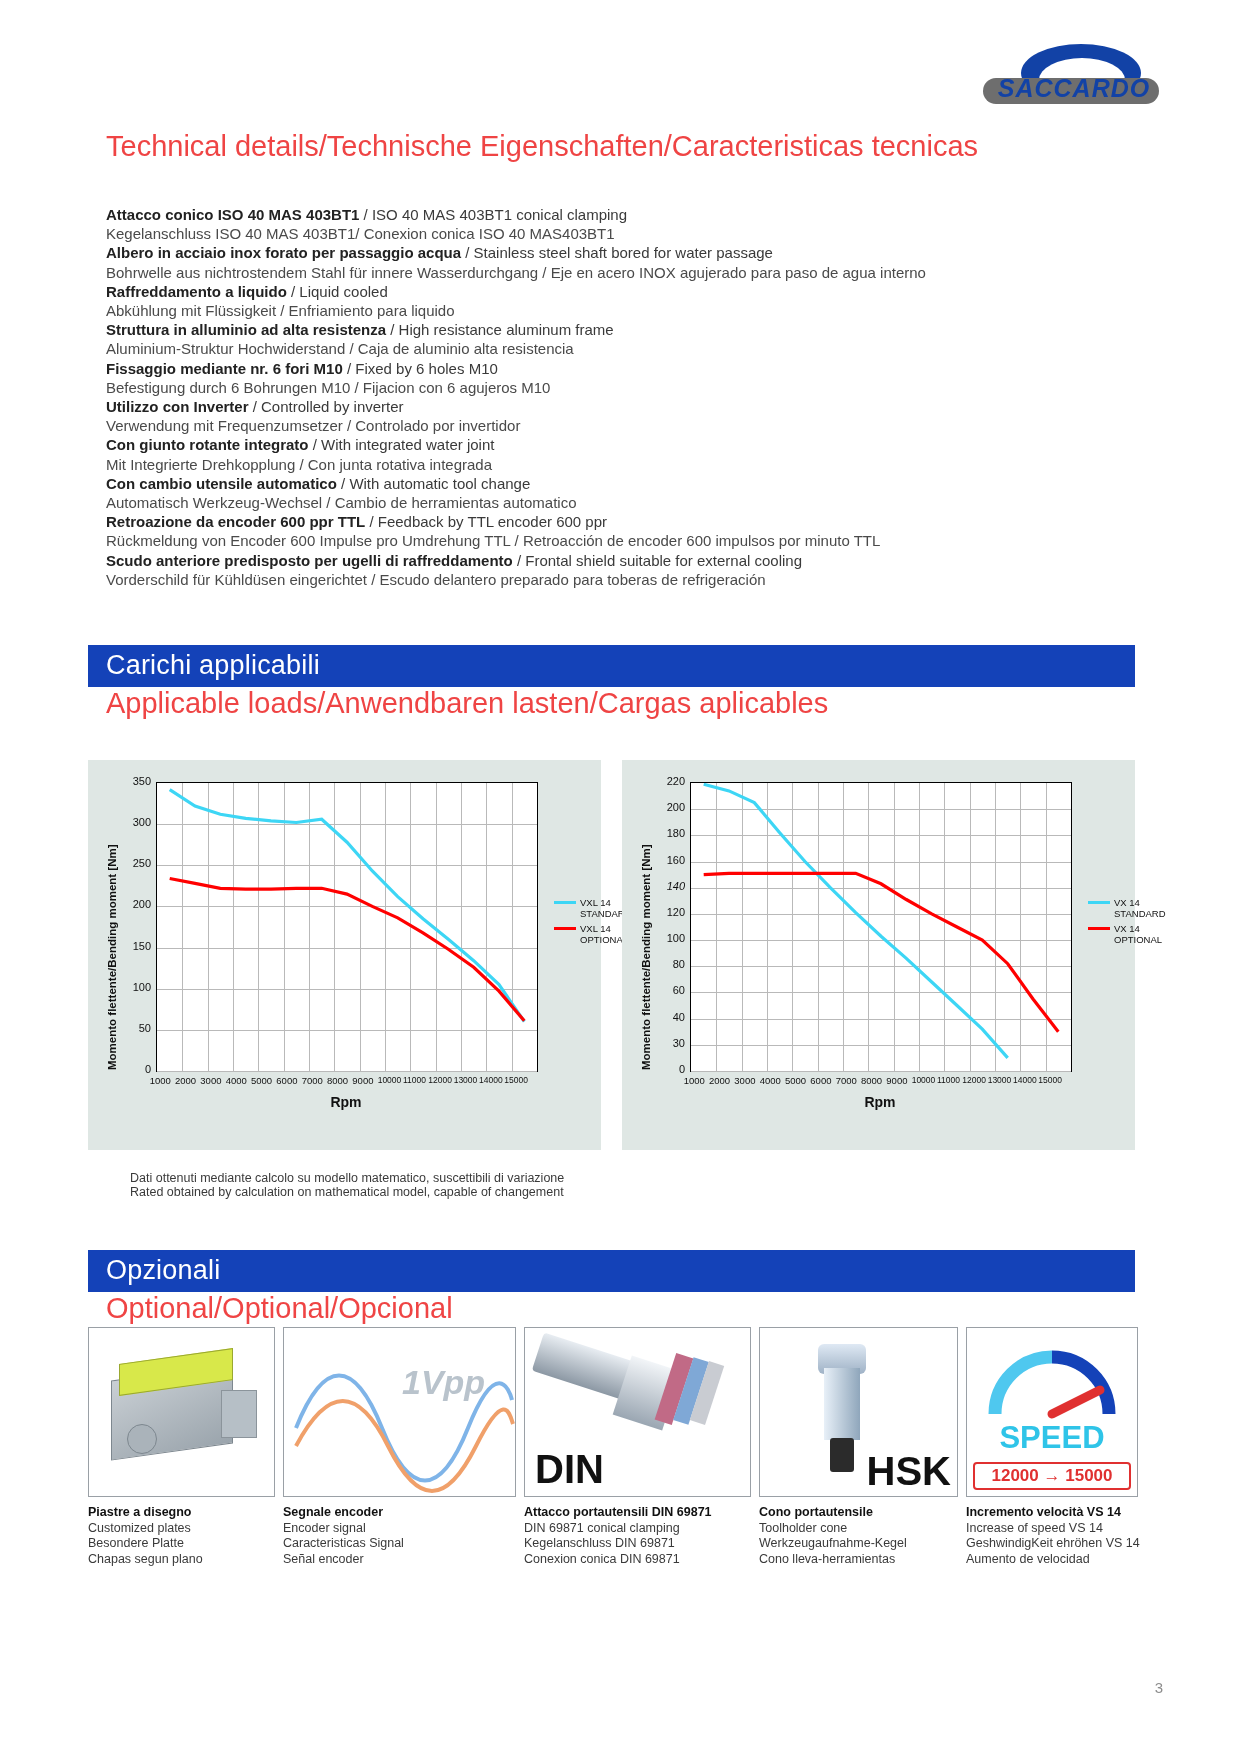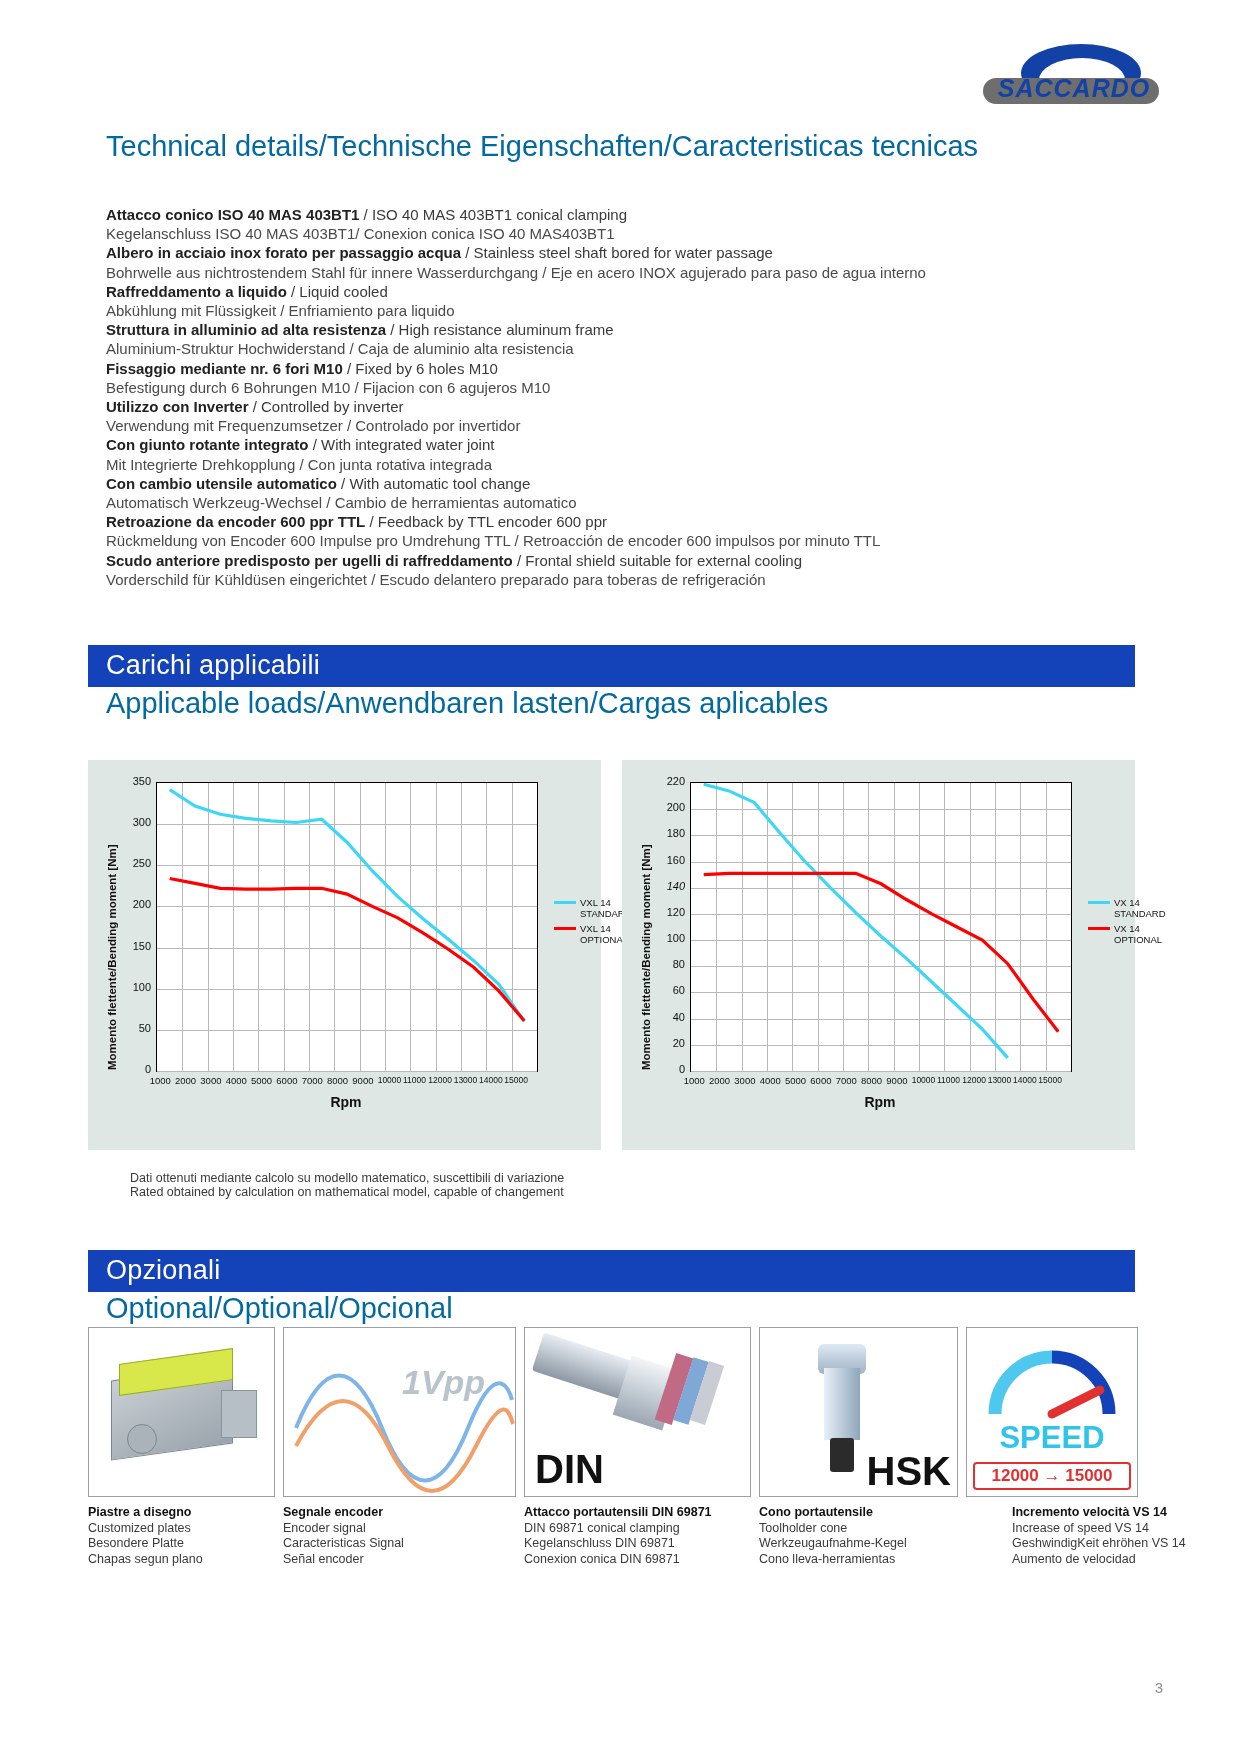--- a/index.html
+++ b/index.html
@@ -15,21 +15,21 @@
   .logo .ell{position:absolute;left:48px;top:4px;width:120px;height:58px;border-radius:50%;background:#1242a6;}
   .logo .ell2{position:absolute;left:66px;top:18px;width:86px;height:44px;border-radius:50%;background:#ffffff;}
   .logo .bar{position:absolute;left:10px;top:38px;width:176px;height:26px;border-radius:13px;background:#6e6e6e;}
   .logo .txt{position:absolute;left:14px;top:34px;width:174px;text-align:center;
     font-family:"Liberation Sans",sans-serif;font-weight:bold;font-style:italic;
     font-size:25px;letter-spacing:1px;color:#1242a6;}
 
   
   .bluebar{position:absolute;left:88px;width:1047px;height:42px;background:#1442b8;}
   .bluebar span{display:block;color:#ffffff;font-size:27px;padding:5px 0 0 18px;letter-spacing:.2px;}
-  .subtitle{position:absolute;left:106px;color:#0369a1;font-size:29px;white-space:nowrap;}
+  .subtitle{position:absolute;left:106px;color:#ef4444;font-size:29px;white-space:nowrap;}
 
   
   .specs{position:absolute;left:106px;top:205px;width:980px;line-height:19.2px;font-size:15px;color:#3a3a3a;}
   .specs .row{white-space:nowrap;}
   .specs .b{font-weight:bold;color:#222;}
   .specs .l2{color:#4a4a4a;}
 
   
   .chartbox{position:absolute;top:760px;width:513px;height:390px;background:#dfe7e4;}
   #chart-left{left:88px;}
@@ -193,21 +193,21 @@
         <div class="grid-h" style="top: 209.455px; left: 0px; height: 1px; width: 380px;"></div>
         <div class="grid-h" style="top: 235.636px; left: 0px; height: 1px; width: 380px;"></div>
         <div class="grid-h" style="top: 261.818px; left: 0px; height: 1px; width: 380px;"></div>
         <div class="grid-h" style="top: 288px; left: 0px; height: 1px; width: 380px;"></div>
         <svg width="380" height="288" style="position: absolute; left: 0px; top: 0px;">
           <polyline points="12.7,1.3 38.0,7.9 63.3,19.6 88.7,49.7 114.0,78.5 139.3,104.7 164.7,129.6 190.0,153.2 215.3,175.4 240.7,199.0 266.0,222.5 291.3,246.1 316.7,274.9" fill="none" stroke="#3dd6f5" stroke-width="3.2"></polyline>
           <polyline points="12.7,91.6 38.0,90.3 63.3,90.3 88.7,90.3 114.0,90.3 139.3,90.3 164.7,90.3 190.0,100.8 215.3,116.5 240.7,130.9 266.0,144.0 291.3,157.1 316.7,180.7 342.0,216.0 367.3,248.7" fill="none" stroke="#ff0000" stroke-width="3.2"></polyline>
         </svg>
       </div>
       <div class="ytick" style="left: 29px; top: 303px;">0</div>
-      <div class="ytick" style="left: 29px; top: 276.818px;">20</div>
+      <div class="ytick" style="left: 29px; top: 276.818px;">30</div>
       <div class="ytick" style="left: 29px; top: 250.636px;">40</div>
       <div class="ytick" style="left: 29px; top: 224.455px;">60</div>
       <div class="ytick" style="left: 29px; top: 198.273px;">80</div>
       <div class="ytick" style="left: 29px; top: 172.091px;">100</div>
       <div class="ytick" style="left: 29px; top: 145.909px;">120</div>
       <div class="ytick" style="left: 29px; top: 119.727px; font-style: italic;">140</div>
       <div class="ytick" style="left: 29px; top: 93.5455px;">160</div>
       <div class="ytick" style="left: 29px; top: 67.3636px;">180</div>
       <div class="ytick" style="left: 29px; top: 41.1818px;">200</div>
       <div class="ytick" style="left: 29px; top: 15px;">220</div>
@@ -315,21 +315,21 @@
         <div>Cono lleva-herramientas</div>
       </div>
       <div class="card" style="left: 966px; width: 170px;">
         <div style="position: absolute; inset: 0px;"><svg width="170" height="168" viewBox="0 0 170 168">
             <path d="M28 86 A 57 57 0 0 1 85 29" fill="none" stroke="#4fc8ef" stroke-width="13"></path>
             <path d="M85 29 A 57 57 0 0 1 142 86" fill="none" stroke="#1442b8" stroke-width="13"></path>
             <line x1="85" y1="86" x2="133" y2="62" stroke="#e03030" stroke-width="9" stroke-linecap="round"></line>
             <text x="85" y="120" text-anchor="middle" font-family="Liberation Sans, sans-serif" font-size="31" font-weight="bold" fill="#2fc4e8">SPEED</text>
           </svg><div style="position:absolute;left:6px;right:6px;bottom:6px;border:2px solid #e03030;border-radius:4px;text-align:center;font-size:17px;font-weight:bold;color:#e03030;padding:2px 0;">12000 → 15000</div></div>
       </div>
-      <div class="cap" style="left: 966px; width: 192px; margin-left: 46px;">
+      <div class="cap" style="left: 966px; width: 192px;">
         <div><b>Incremento velocità VS 14</b></div>
         <div>Increase of speed VS 14</div>
         <div>GeshwindigKeit ehröhen VS 14</div>
         <div>Aumento de velocidad</div>
       </div>
     </div>
 
   <div class="pagenum">3</div>
 </div>
 

